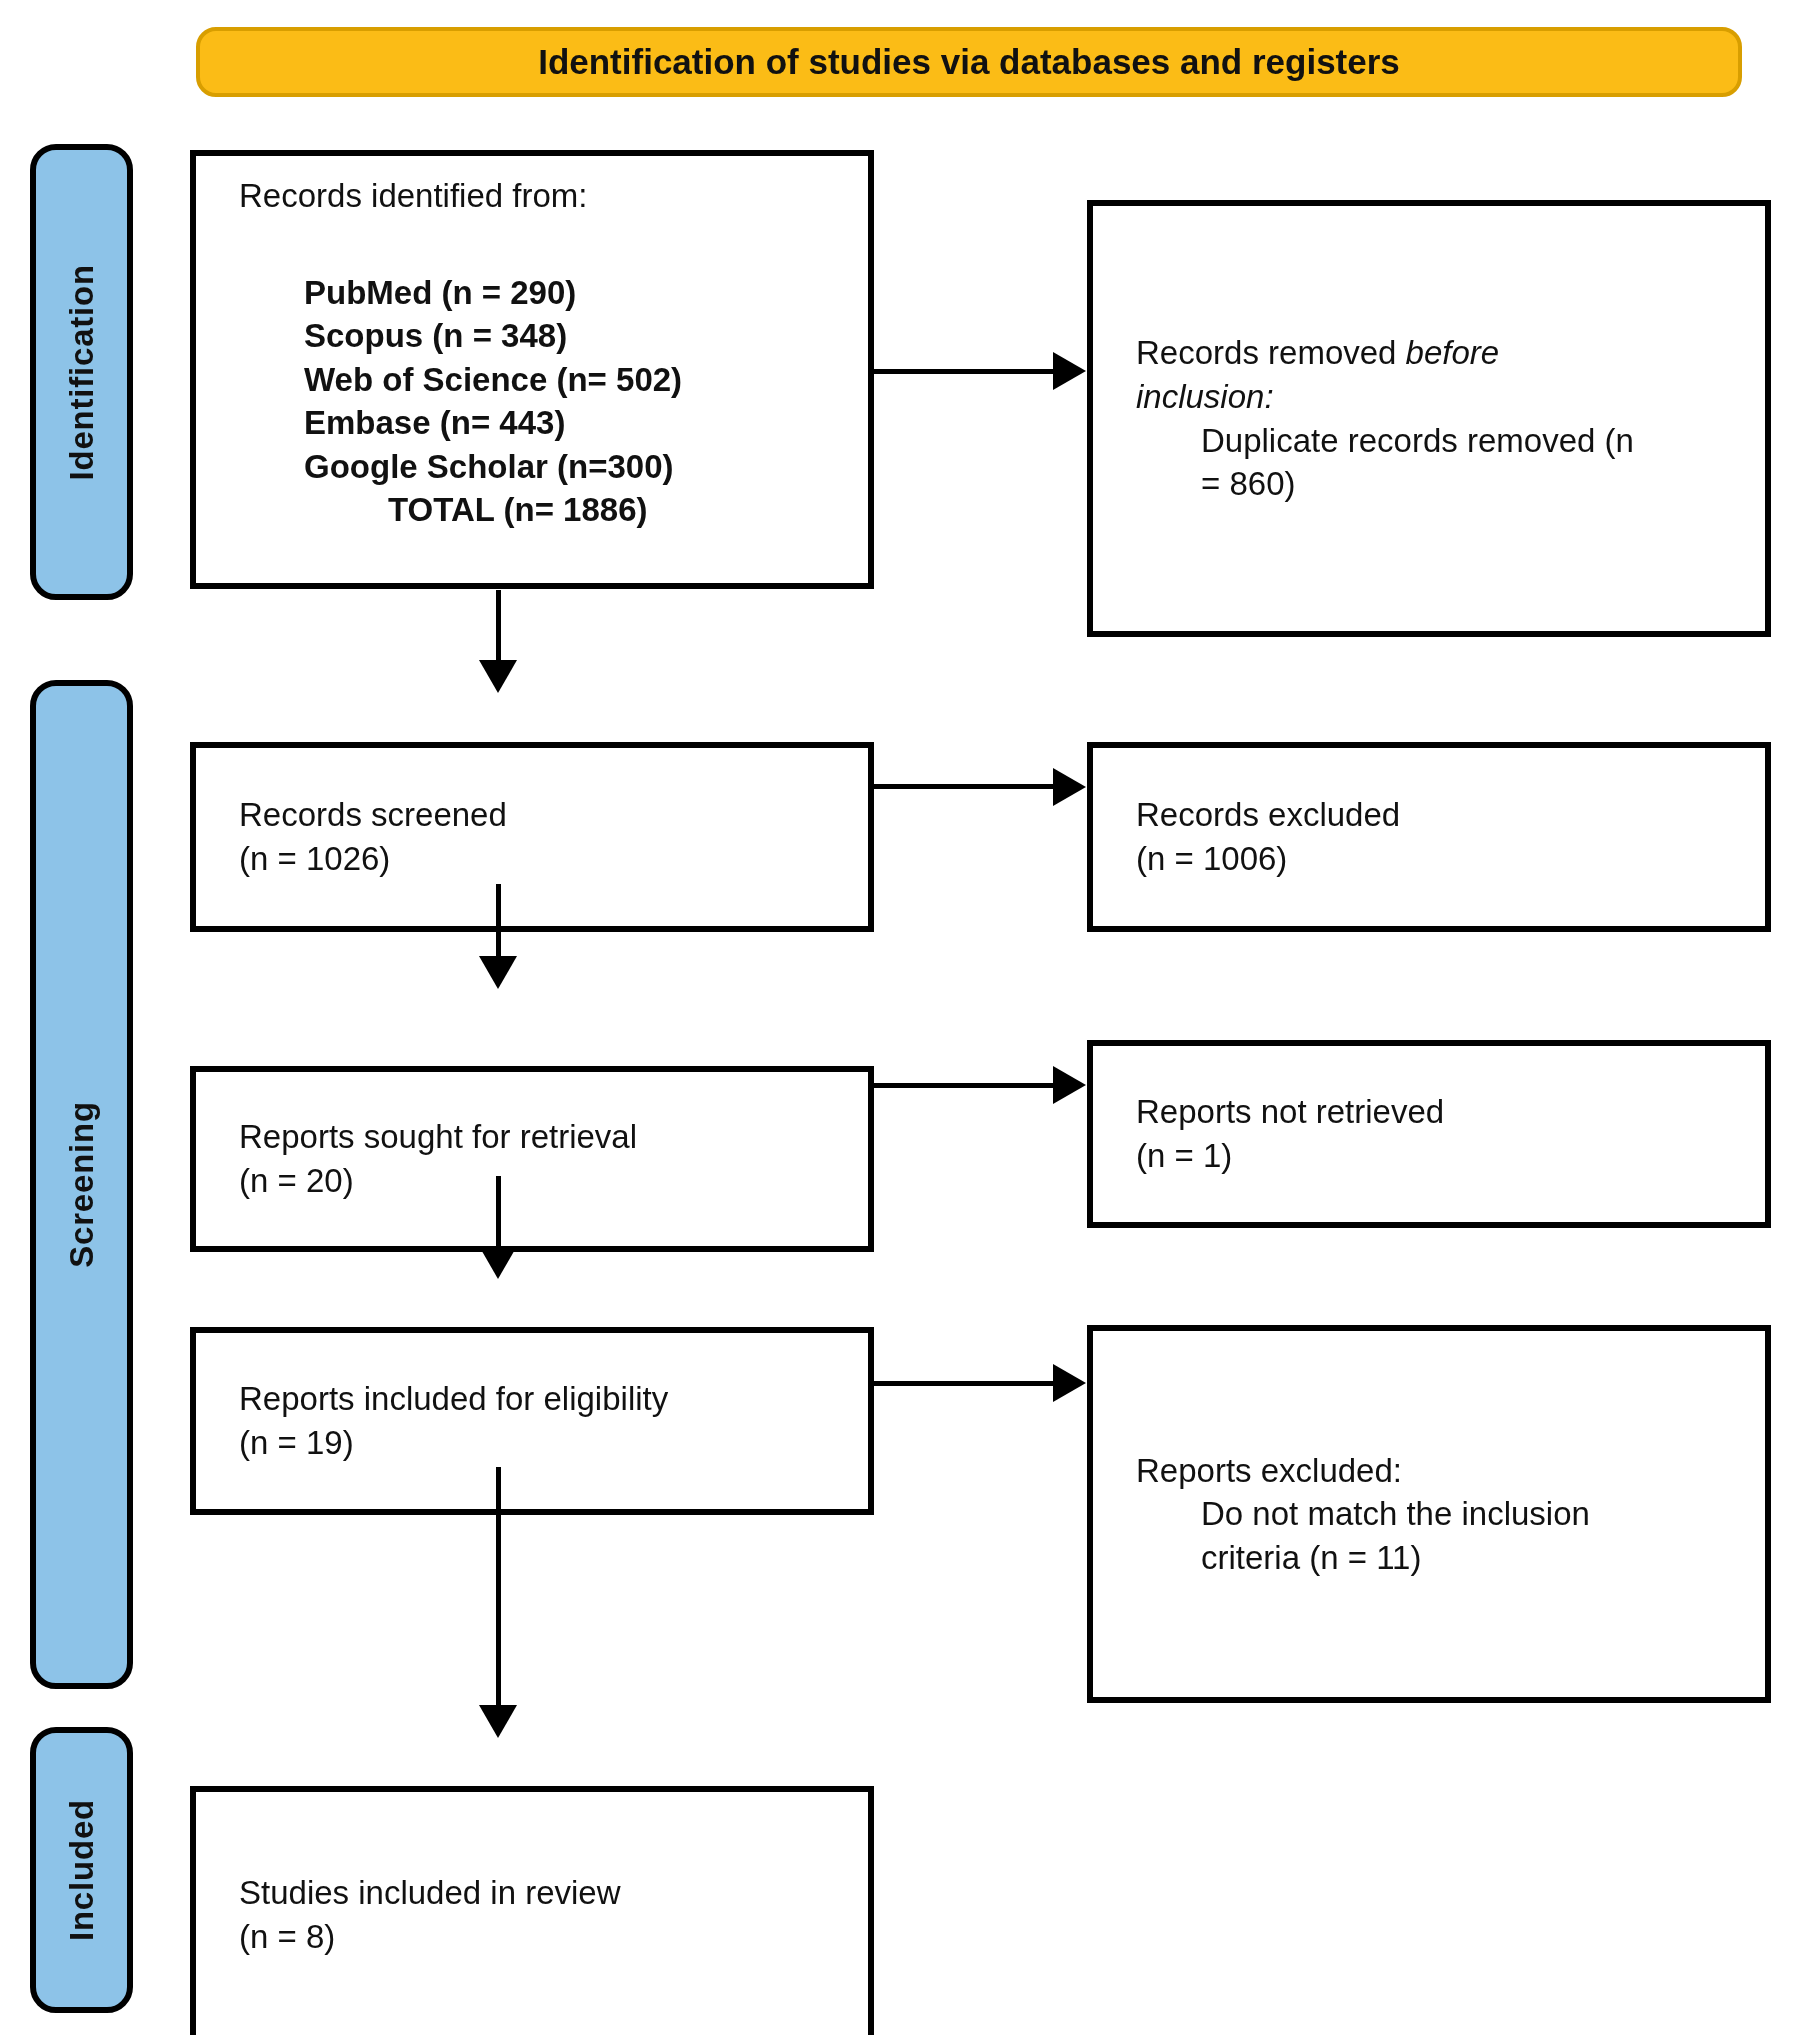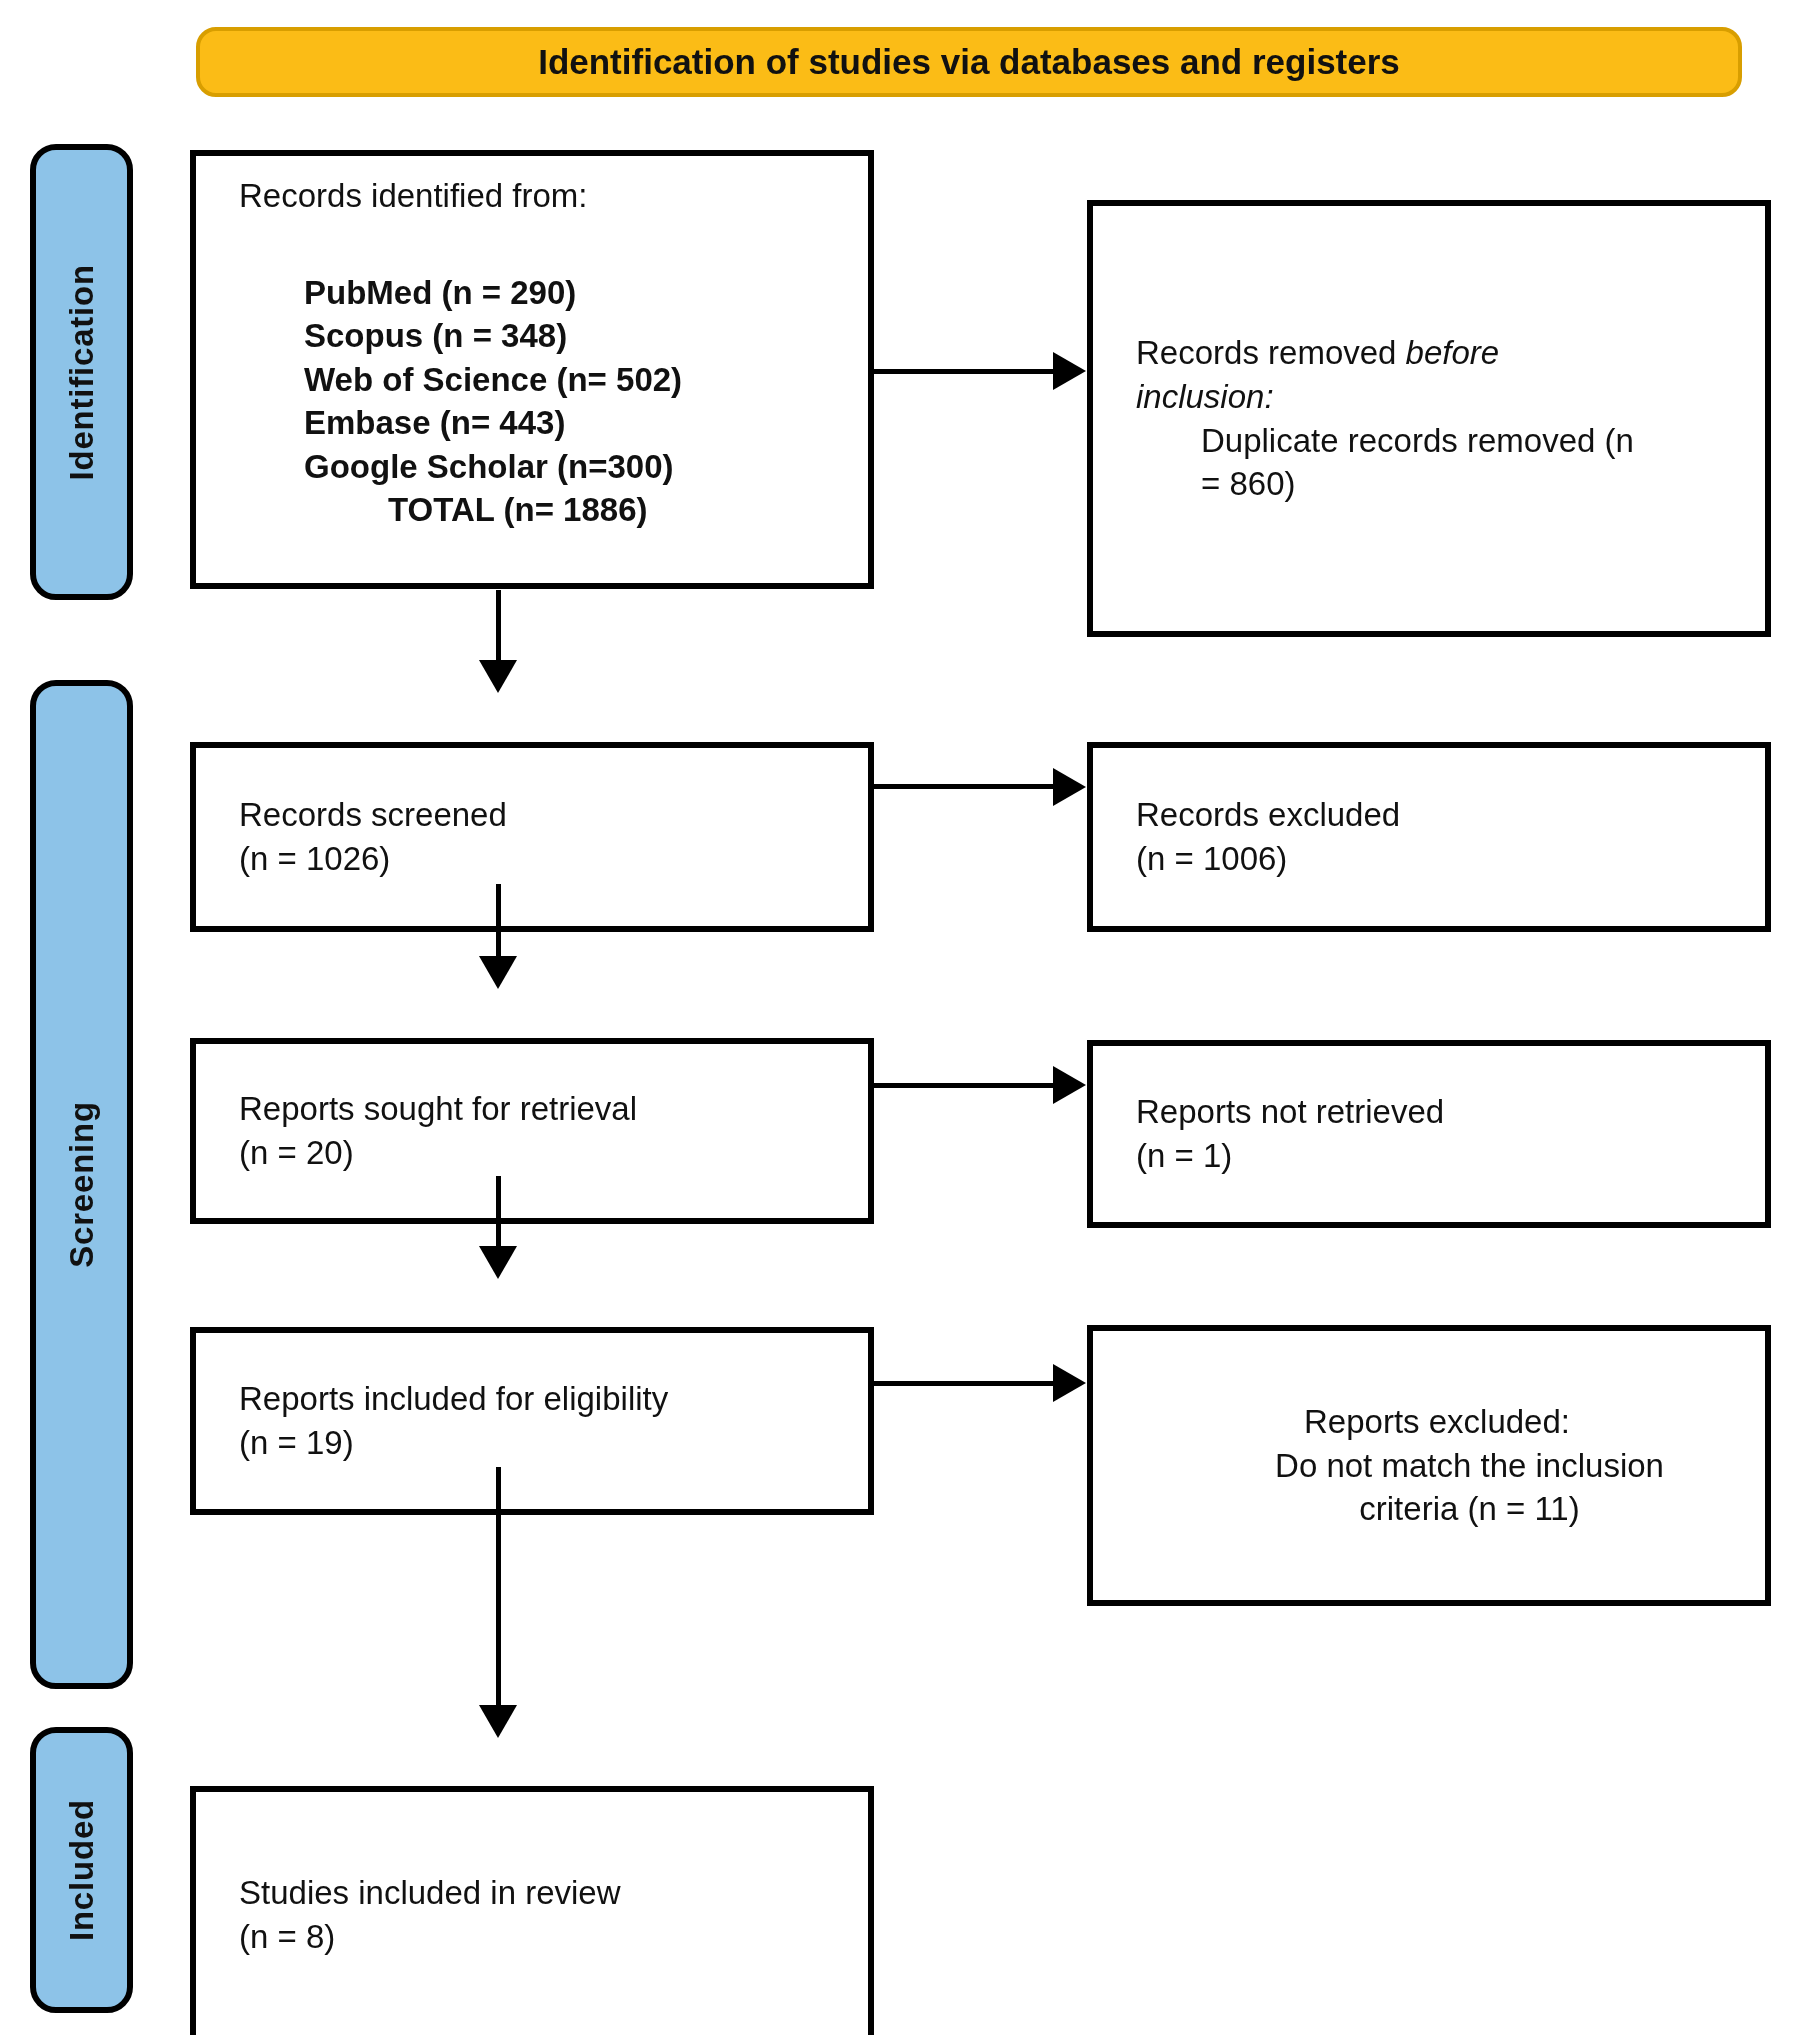--- a/index.html
+++ b/index.html
@@ -43,24 +43,24 @@
   }
   .col1{left:190px;} .col2{left:1087px;}
   .centered{display:flex;flex-direction:column;justify-content:center;margin-top:48px;}
   .pad-l{padding-left:43px;padding-right:27px;}
   .indent1{padding-left:65px;}
   .indent2{padding-left:149px;}
   .box-identified{top:150px;height:439px;padding-top:18px;}
   .box-removed{top:152px;height:437px;}
   .box-screened{top:694px;height:190px;}
   .box-excluded{top:694px;height:190px;}
-  .box-sought{top:990px;height:186px;}
+  .box-sought{top:1018px;height:186px;}
   .box-notretrieved{top:992px;height:188px;}
   .box-assessed{top:1279px;height:188px;}
-  .box-reportsexcluded{top:1277px;height:281px;text-align:center;}
+  .box-reportsexcluded{top:1277px;height:378px;}
   .box-included{top:1738px;height:258px;}
   .src-list{margin-top:53px;font-weight:bold;}
   .ital{font-style:italic;}
 
   
   .hline{position:absolute;height:4.6px;background:var(--line-color);}
   .vline{position:absolute;width:4.6px;background:var(--line-color);}
   .head-right{
     position:absolute;width:0;height:0;
     border-top:19px solid transparent;border-bottom:19px solid transparent;

